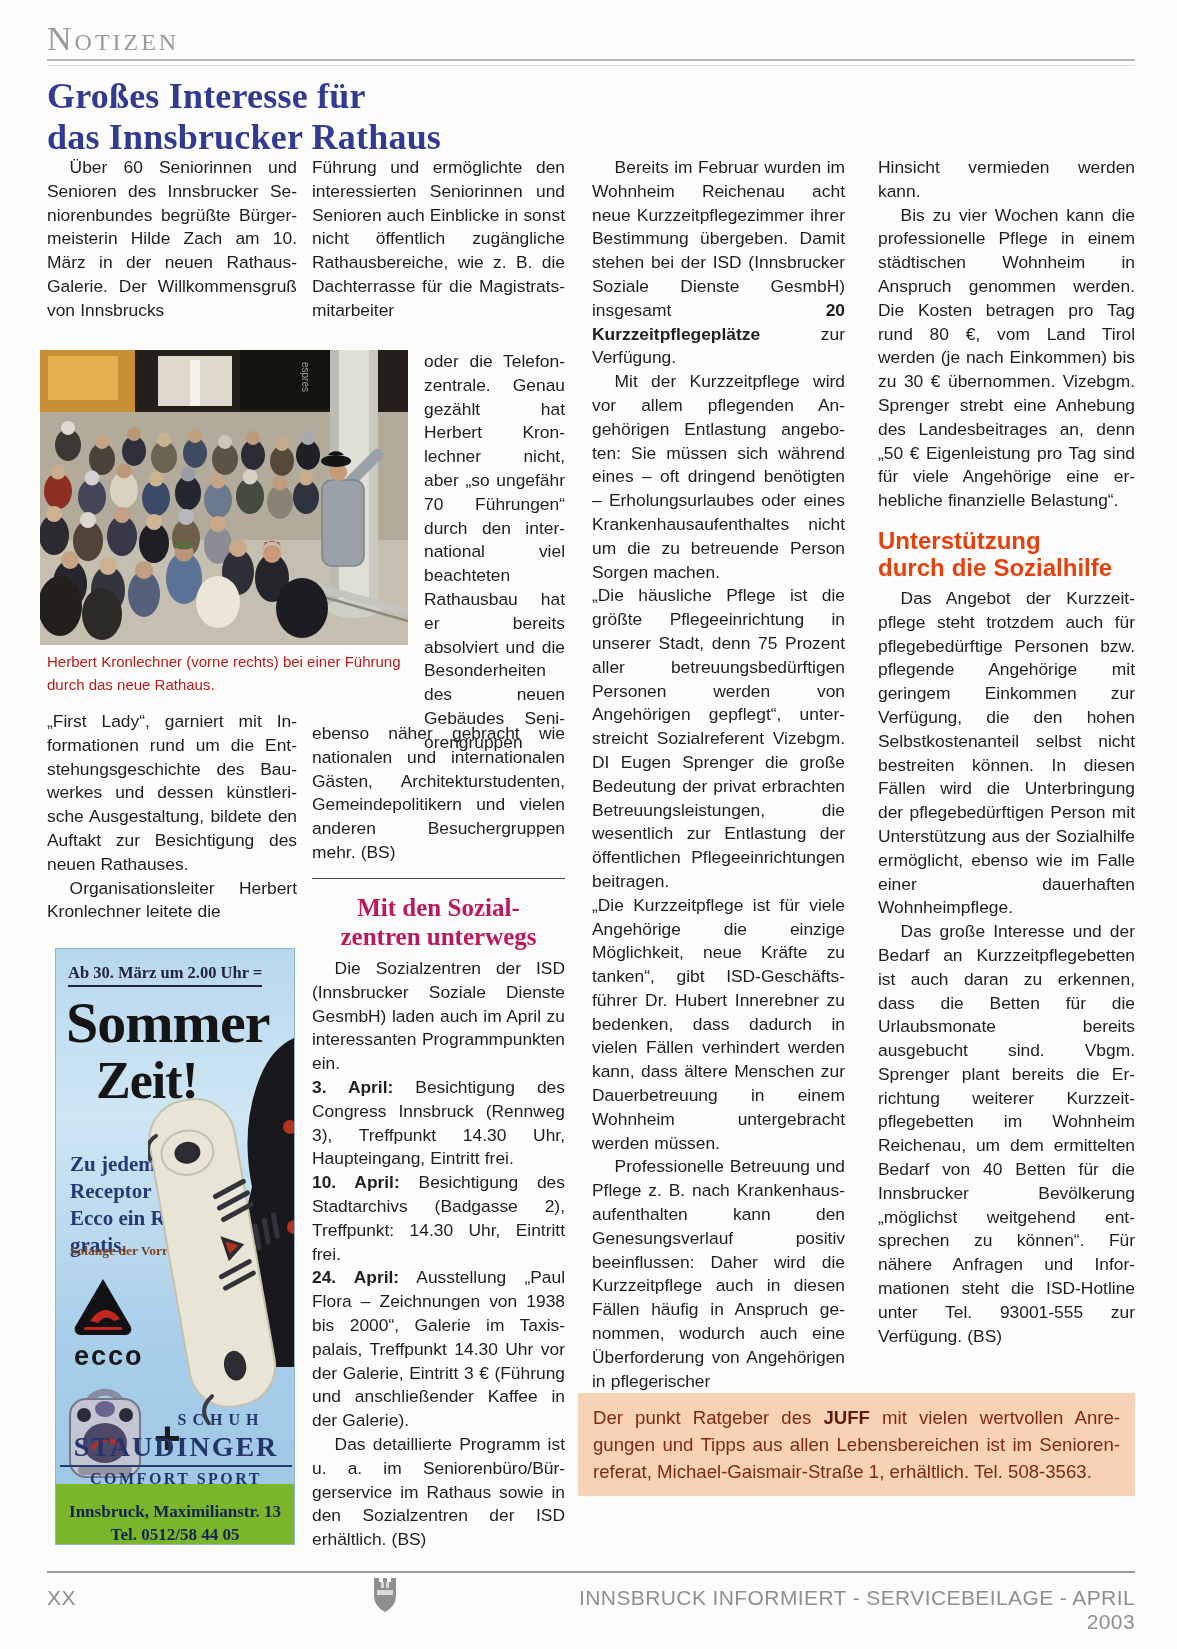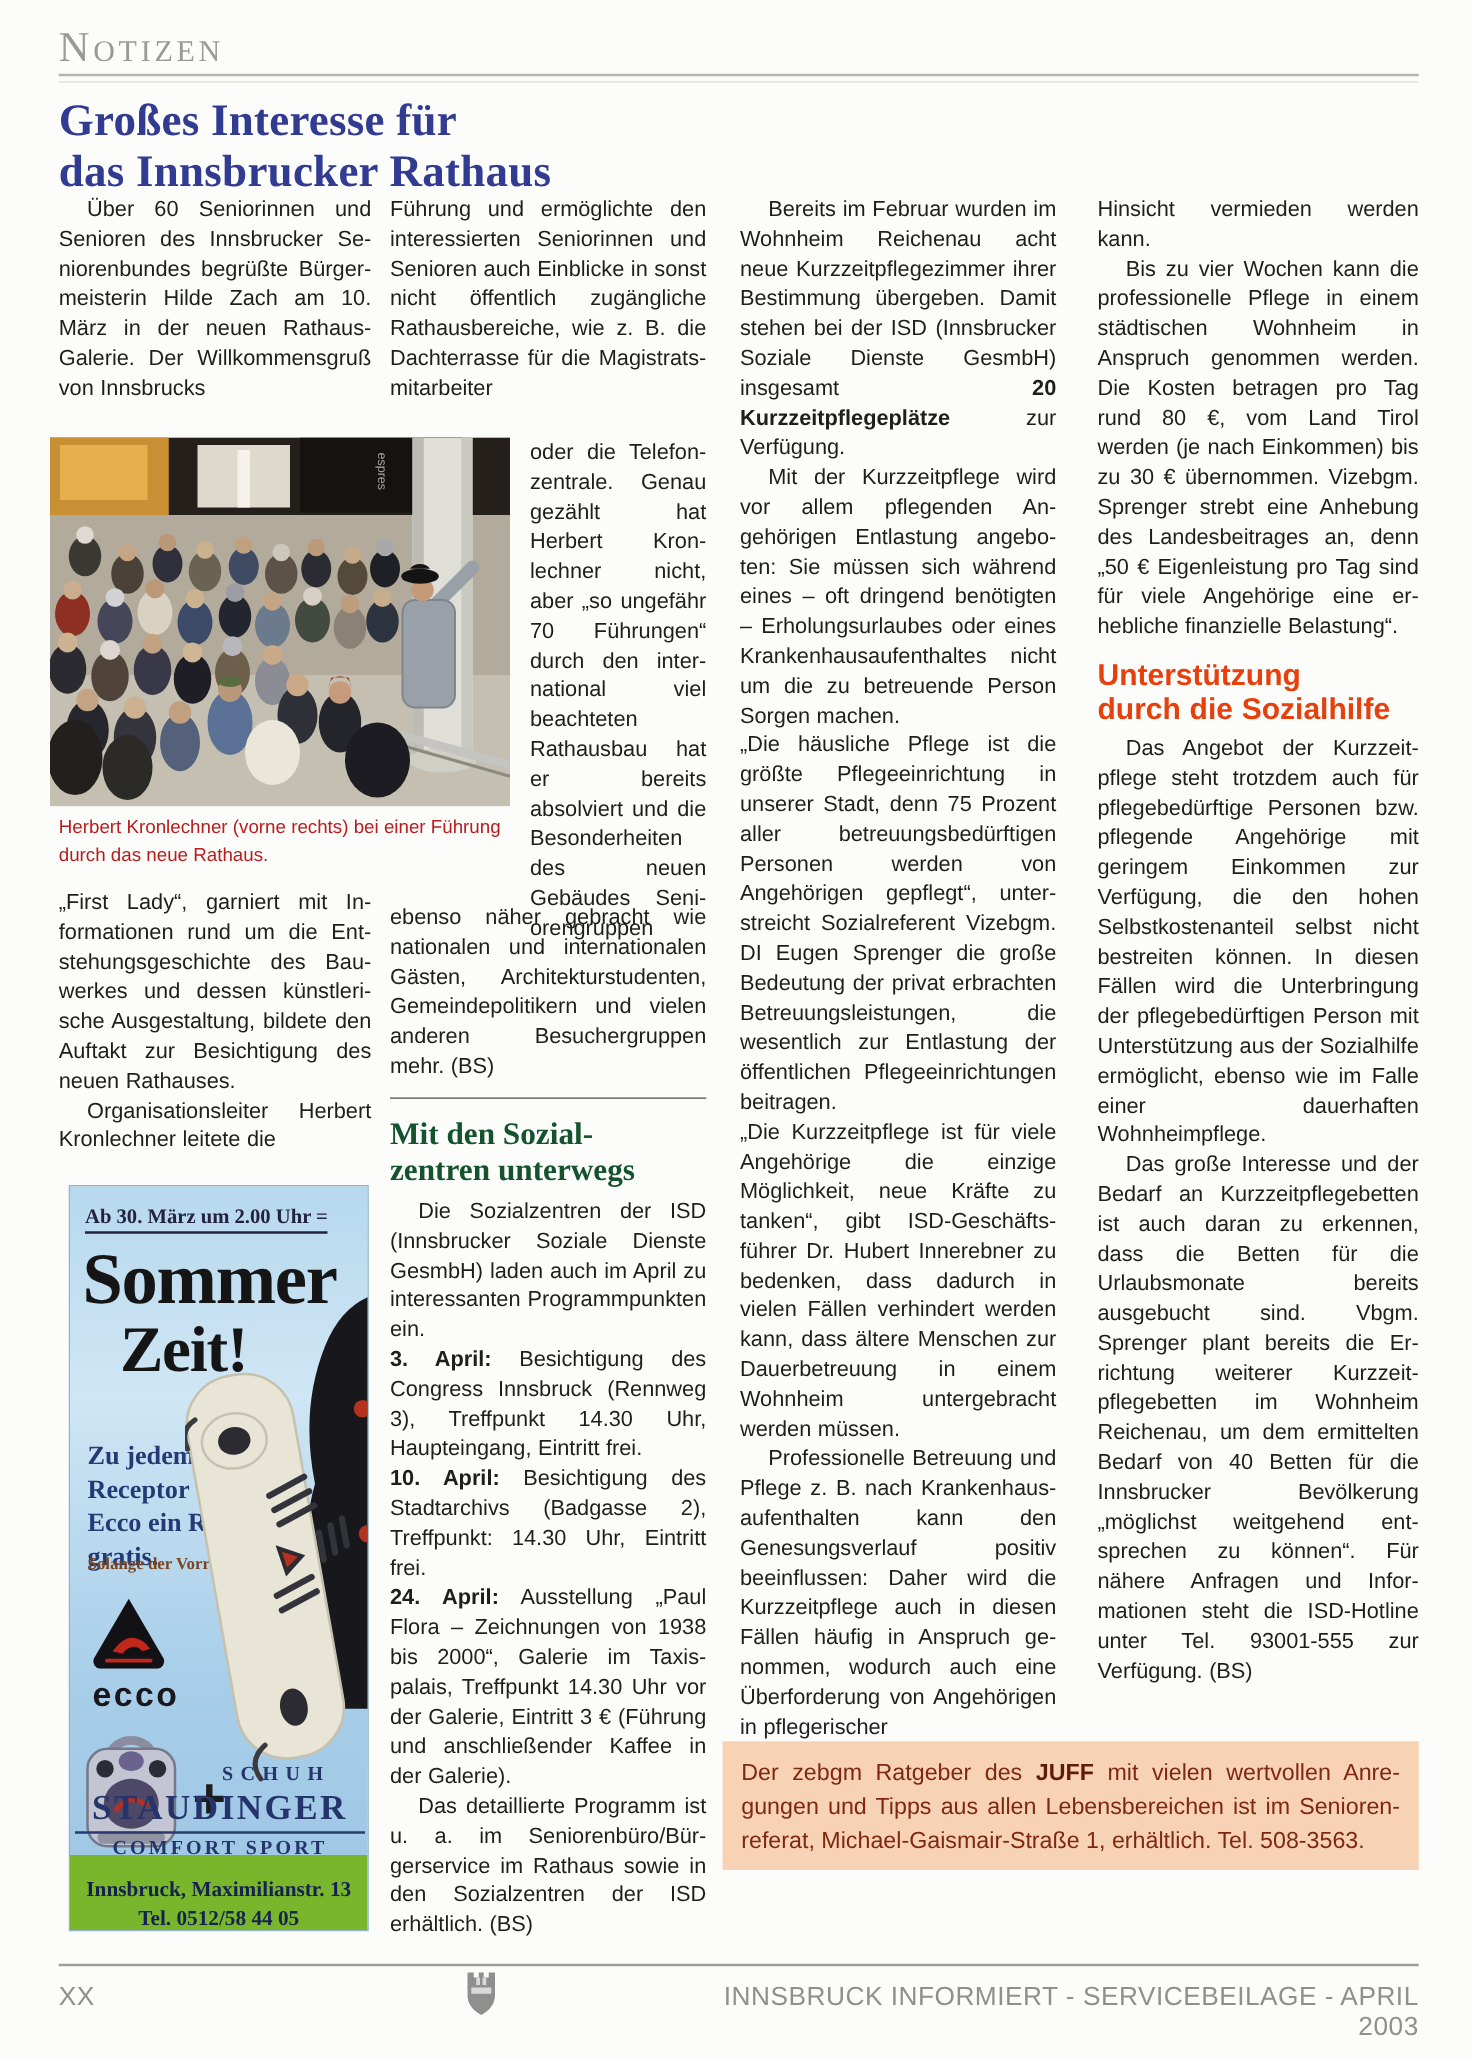--- a/index.html
+++ b/index.html
@@ -22,21 +22,21 @@
 
   
   .bodytxt{font-size:17.4px;line-height:23.8px;text-align:justify;color:#1e1e1e;
            hyphens:manual;word-spacing:.02em}
   .bodytxt p{margin:0}
   p.ind{text-indent:1.3em}
 
   .caption{font-size:15px;line-height:23px;color:#b91c1c}
 
   .subhead-serif{font-family:"Liberation Serif",serif;font-weight:bold;font-size:25px;
-                 line-height:29px;color:#14532d}
+                 line-height:29px;text-align:center;color:#be185d}
   .subhead-orange{font-weight:bold;font-size:24px;line-height:27px;
                   color:#e6400c;margin:14px 0 6px 0}
   .colrule{border-top:1.5px solid #4a4a4a}
 
   
   .notice{background:#f8d2b4;color:#7e2812;font-size:18.6px;line-height:27px;
           text-align:justify;padding:11px 15px}
   .notice b{color:#5f1c0c}
 
   
@@ -354,21 +354,21 @@
     <p class="ind">Bis zu vier Wochen kann die professionelle Pflege in ei­nem städtischen Wohnheim in Anspruch genommen wer­den. Die Kosten betragen pro Tag rund 80 €, vom Land Ti­rol werden (je nach Einkom­men) bis zu 30 € übernom­men. Vizebgm. Sprenger strebt eine Anhebung des Landesbeitrages an, denn „50 € Eigenleistung pro Tag sind für viele Angehörige eine er­hebliche finanzielle Belas­tung“.</p>
     <div class="subhead-orange">
       <div>Unterstützung</div>
       <div>durch die Sozialhilfe</div>
     </div>
     <p class="ind">Das Angebot der Kurzzeit­pflege steht trotzdem auch für pflegebedürftige Personen bzw. pflegende Angehörige mit geringem Einkommen zur Verfügung, die den hohen Selbstkostenanteil selbst nicht bestreiten können. In diesen Fällen wird die Unterbringung der pflege­bedürftigen Person mit Unterstützung aus der Sozialhilfe ermöglicht, eben­so wie im Falle einer dauer­haften Wohnheimpflege.</p>
     <p class="ind">Das große Interesse und der Bedarf an Kurzzeitpflege­betten ist auch daran zu er­kennen, dass die Betten für die Urlaubsmonate bereits ausgebucht sind. Vbgm. Sprenger plant bereits die Er­richtung weiterer Kurzzeit­pflegebetten im Wohnheim Reichenau, um dem ermittel­ten Bedarf von 40 Betten für die Innsbrucker Bevölkerung „möglichst weitgehend ent­sprechen zu können“. Für nähere Anfragen und Infor­mationen steht die ISD-Hot­line unter Tel. 93001-555 zur Verfügung. (BS)</p>
   </div>
 
   <div class="abs notice" style="left:578px;top:1393px;width:557px">
-    <span>Der zebgm Ratgeber des</span>
+    <span>Der punkt Ratgeber des</span>
     <b>JUFF</b>
     <span>mit vielen wertvollen Anre­gungen und Tipps aus allen Lebensbereichen ist im Senioren­referat, Michael-Gaismair-Straße 1, erhältlich. Tel. 508-3563.</span>
   </div>
 
   <div class="abs footer-rule" style="left:47px;top:1571px;width:1088px"></div>
   <div class="abs footer-txt" style="left:47px;top:1586px">XX</div>
   <div class="abs" style="left:372px;top:1576px">
     <svg width="26" height="40" viewBox="0 0 26 40">
       <path d="M2,2 h5 v4 h4 v-4 h4 v4 h4 v-4 h5 v18 q0,10 -11,16 q-11,-6 -11,-16 Z" fill="#8f8f8f"></path>
       <rect x="5" y="14" width="16" height="5" fill="#d9d9d9"></rect>

